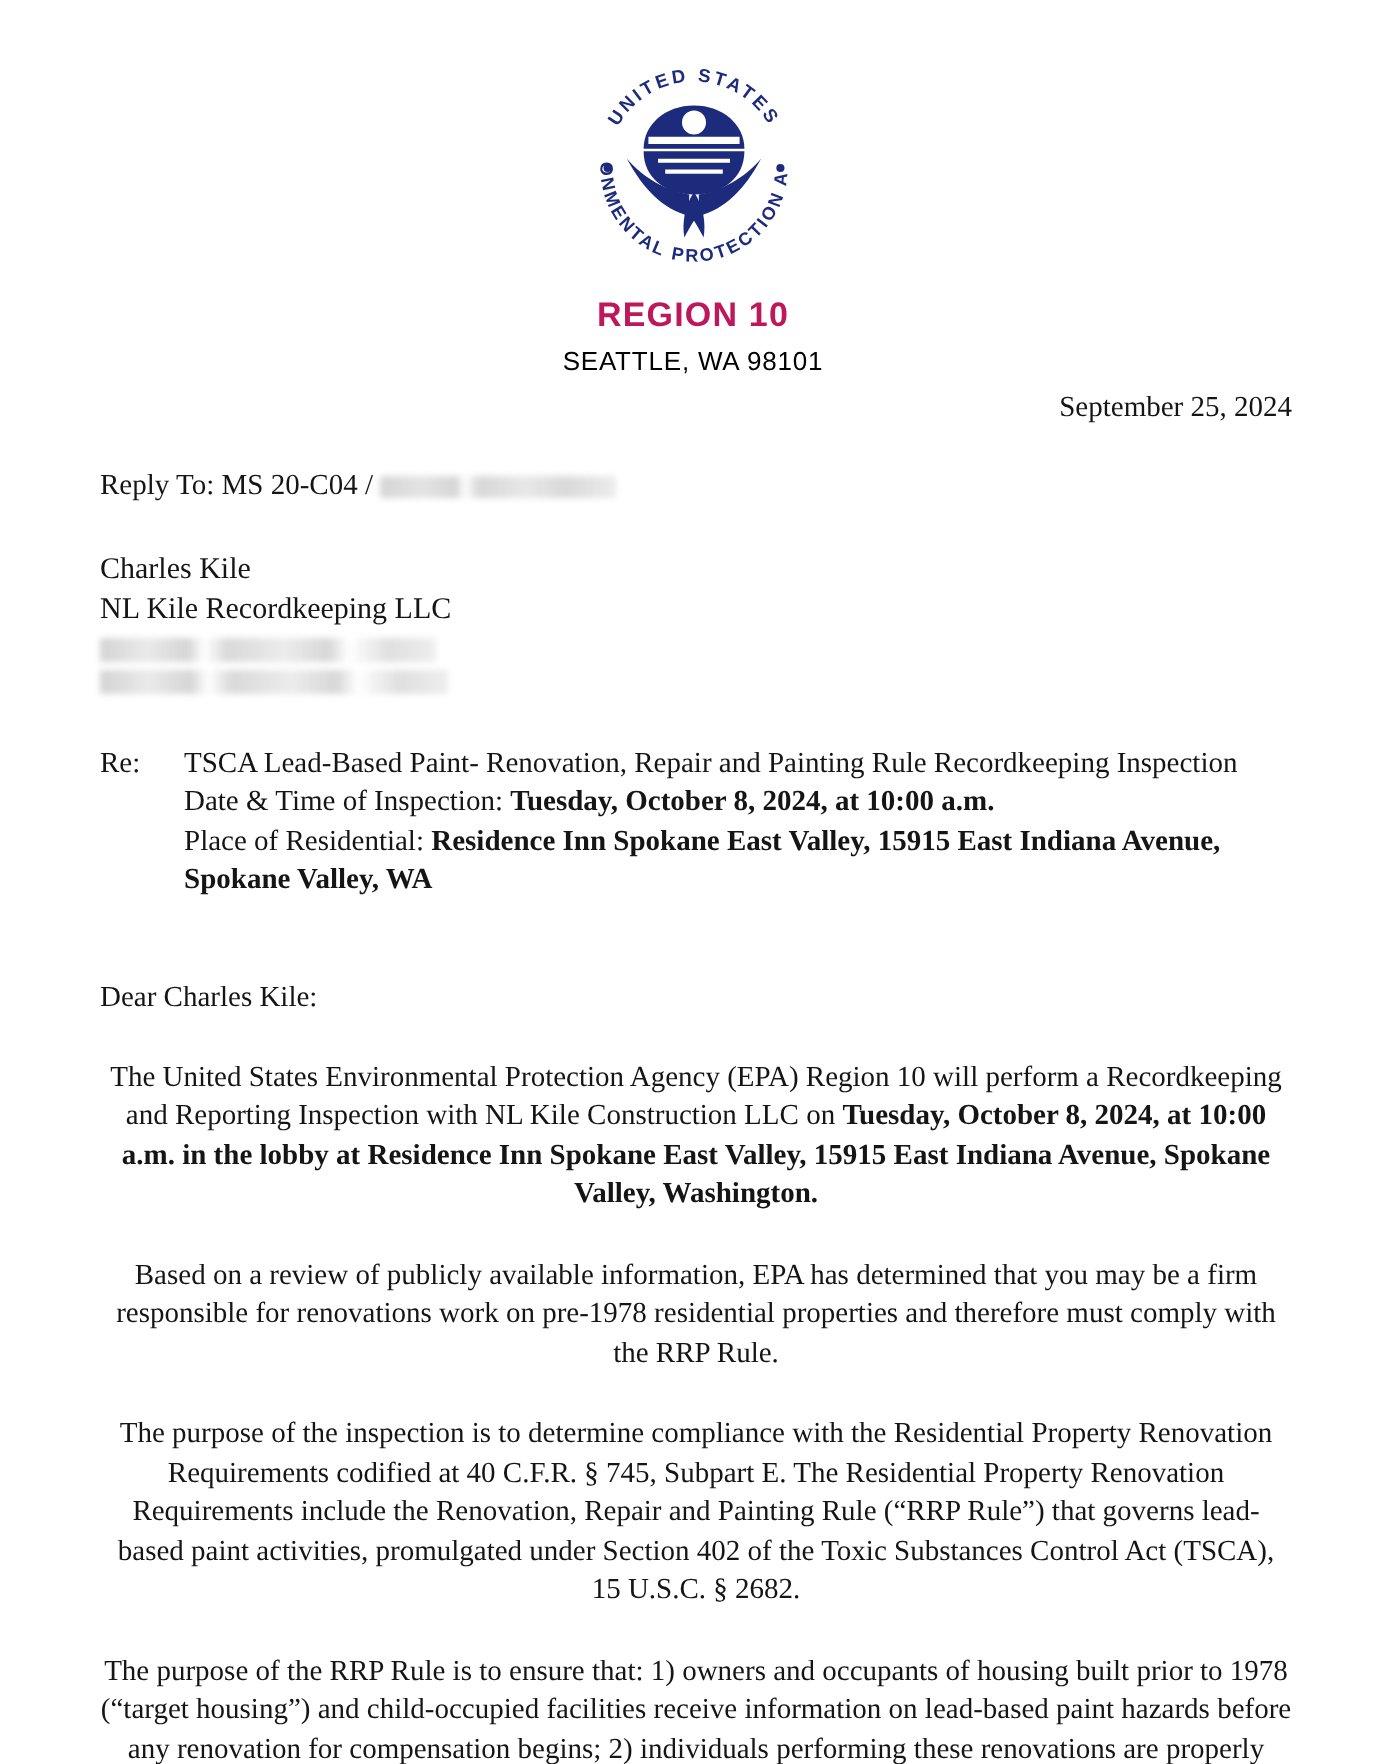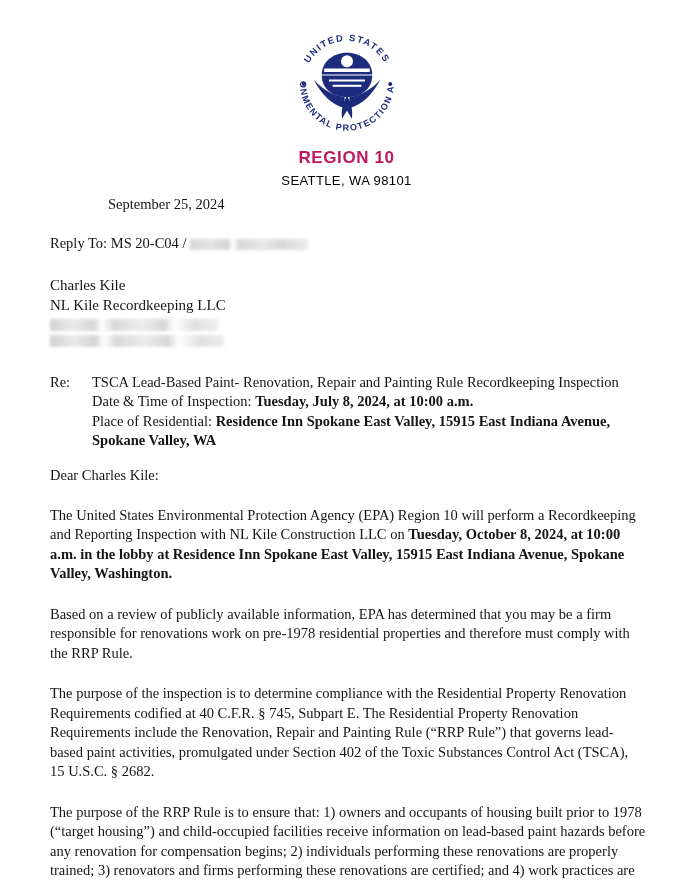--- a/index.html
+++ b/index.html
@@ -52,21 +52,21 @@
 
   
   .body-frame {
     position: absolute;
     left: 50px;
     top: 196px;
     width: 596px;
   }
 
   .date-line {
-    text-align: left;
+    text-align: right;
     font-size: 14.5px;
     margin-left: 58px;
     margin-bottom: 22px;
   }
 
   .reply-to {
     font-size: 14.5px;
     margin-bottom: 24px;
     white-space: nowrap;
   }
@@ -114,21 +114,21 @@
     font-size: 15px;
     line-height: 1.30;
     margin-bottom: 26px;
   }
   .addressee div { white-space: nowrap; }
 
   
   .re-block {
     font-size: 14.5px;
     line-height: 1.34;
-    margin-bottom: 16px;
+    margin-bottom: 40px;
   }
   .re-row {
     display: flex;
     align-items: flex-start;
   }
   .re-label {
     width: 42px;
     flex: 0 0 42px;
   }
   .re-content {
@@ -139,21 +139,21 @@
 
   .salutation {
     font-size: 14.5px;
     margin-bottom: 22px;
   }
 
   p.para {
     font-size: 14.5px;
     line-height: 1.345;
     margin: 0 0 21px 0;
-    text-align: left;
+    text-align: center;
   }
   p.para:last-child { margin-bottom: 0; }
 </style>
 </head>
 <body>
 
 <div class="page">
 
   <div class="letterhead">
 
@@ -211,21 +211,21 @@
       <div class="redacted-block" style="width:168px;"></div>
       <div class="redacted-block" style="width:174px;"></div>
     </div>
 
     <div class="re-block">
       <div class="re-row">
         <span class="re-label">Re:</span>
         <span class="re-content">
           <span class="re-sub">TSCA Lead-Based Paint- Renovation, Repair and Painting Rule Recordkeeping Inspection</span>
           <span class="re-sub">
-            <span>Date &amp; Time of Inspection: </span><b>Tuesday, July 8, 2024, at 10:00 a.m.</b>
+            <span>Date &amp; Time of Inspection: </span><b>Tuesday, October 8, 2024, at 10:00 a.m.</b>
           </span>
           <span class="re-sub">
             <span>Place of Residential: </span><b>Residence Inn Spokane East Valley, 15915 East Indiana Avenue,</b>
           </span>
           <span class="re-sub">
             <b>Spokane Valley, WA</b>
           </span>
         </span>
       </div>
     </div>

